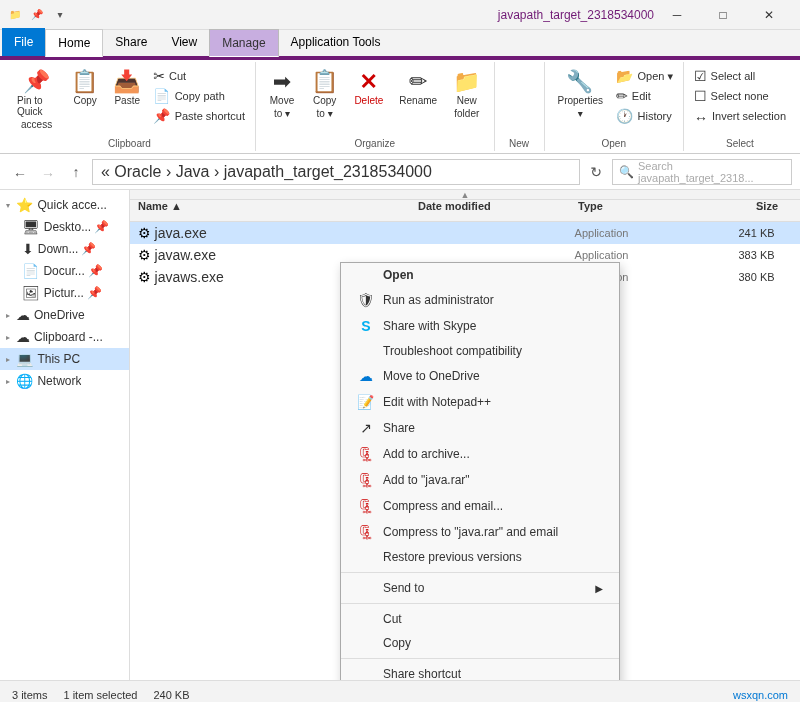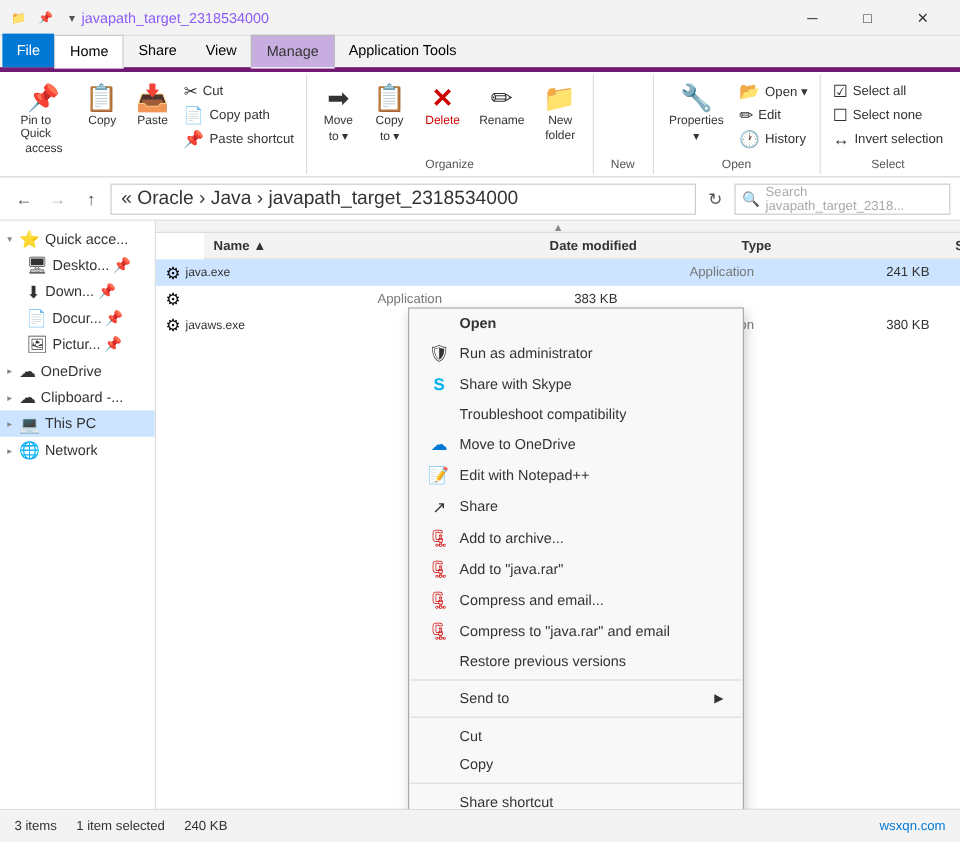--- a/index.html
+++ b/index.html
@@ -2,21 +2,21 @@
 <html><head>
   <meta charset="utf-8">
   <style>
     * { margin: 0; padding: 0; box-sizing: border-box; }
     body { font-family: 'Segoe UI', Arial, sans-serif; font-size: 12px; background: #fff; width: 800px; height: 702px; overflow: hidden; user-select: none; }
 
     
     .title-bar { background: #f3f3f3; height: 30px; display: flex; align-items: center; padding: 0 8px; border-bottom: 1px solid #ddd; }
     .title-bar-icons { display: flex; gap: 6px; align-items: center; }
     .tb-icon { width: 16px; height: 16px; display: flex; align-items: center; justify-content: center; color: #555; font-size: 10px; }
-    .title-bar-title { flex: 1; text-align: left; font-size: 12px; color: #8b5cf6; }
+    .title-bar-title { flex: 1; text-align: right; font-size: 12px; color: #701a75; }
     .title-bar-controls { display: flex; gap: 0; }
     .title-btn { width: 46px; height: 30px; display: flex; align-items: center; justify-content: center; font-size: 12px; color: #333; cursor: pointer; }
 
     
     .ribbon-tabs { background: #f3f3f3; display: flex; align-items: flex-end; padding: 0 2px; height: 30px; border-bottom: 4px solid #701a75; }
     .ribbon-tab { padding: 4px 12px; font-size: 12px; cursor: pointer; height: 28px; display: flex; align-items: center; }
     .ribbon-tab.file { background: #0078d4; color: #fff; }
     .ribbon-tab.active { background: #fff; border: 1px solid #ccc; border-bottom: 1px solid #fff; margin-bottom: -1px; }
     .ribbon-tab.manage { background: #c8aee0; color: #333; border: 1px solid #bbb; border-bottom: 1px solid #fff; margin-bottom: -1px; }
 
@@ -46,29 +46,29 @@
     
     .sidebar { width: 130px; border-right: 1px solid #ddd; overflow-y: auto; background: #fff; padding: 4px 0; }
     .sidebar-item { display: flex; align-items: center; padding: 3px 6px 3px 10px; cursor: pointer; font-size: 12px; color: #333; gap: 4px; white-space: nowrap; overflow: hidden; }
     .sidebar-item.selected { background: #cce4ff; }
     .sidebar-item .si-icon { font-size: 14px; }
     .sidebar-item .si-label { font-size: 12px; overflow: hidden; text-overflow: ellipsis; }
     .expand-arrow { font-size: 8px; color: #888; margin-left: -4px; margin-right: 2px; }
 
     
     .file-list-area { flex: 1; overflow-y: auto; position: relative; }
-    .file-list-header { display: flex; align-items: center; background: #f3f3f3; border-bottom: 1px solid #ddd; height: 22px; padding: 0 8px; position: sticky; top: 0; margin-left: 40px; }
+    .file-list-header { display: flex; align-items: flex-start; background: #f3f3f3; border-bottom: 1px solid #ddd; height: 22px; padding: 0 8px; position: sticky; top: 0; }
     .col-name { flex: 0 0 280px; font-size: 11px; font-weight: 600; color: #333; cursor: pointer; }
     .col-date { flex: 0 0 160px; font-size: 11px; font-weight: 600; color: #333; }
     .col-type { flex: 0 0 120px; font-size: 11px; font-weight: 600; color: #333; }
     .col-size { flex: 0 0 80px; font-size: 11px; font-weight: 600; color: #333; text-align: right; }
     .file-row { display: flex; align-items: center; padding: 2px 8px; cursor: pointer; height: 22px; }
     .file-row.selected { background: #cce4ff; }
     .file-row .f-icon { font-size: 14px; margin-right: 4px; }
-    .file-row .f-name { flex: 0 0 260px; font-size: 10px; color: #333; }
+    .file-row .f-name { flex: 0 0 260px; font-size: 14px; color: #333; }
     .file-row .f-date { flex: 0 0 160px; font-size: 11px; color: #333; }
     .file-row .f-type { flex: 0 0 120px; font-size: 11px; color: #777; }
     .file-row .f-size { flex: 0 0 80px; font-size: 11px; color: #333; text-align: right; }
 
     
     .status-bar { background: #f3f3f3; border-top: 1px solid #ddd; height: 28px; display: flex; align-items: center; padding: 0 12px; font-size: 11px; color: #333; gap: 16px; }
 
     
     .context-menu { position: absolute; left: 210px; top: 40px; width: 280px; background: #f8f8f8; border: 1px solid #aaa; box-shadow: 2px 4px 10px rgba(0,0,0,0.2); z-index: 100; }
     .ctx-item { padding: 5px 16px; font-size: 12px; color: #333; cursor: pointer; display: flex; align-items: center; gap: 8px; }
@@ -130,20 +130,21 @@
         <div class="ribbon-btn-small">
           <span class="icon-s">📄</span>
           <span>Copy path</span>
         </div>
         <div class="ribbon-btn-small">
           <span class="icon-s">📌</span>
           <span>Paste shortcut</span>
         </div>
       </div>
     </div>
+    <div class="ribbon-group-label">Clipboard</div>
   </div>
 
   <div class="ribbon-group">
     <div class="ribbon-group-content">
       <div class="ribbon-btn">
         <span class="icon">➡</span>
         <span>Move</span>
         <span>to ▾</span>
       </div>
       <div class="ribbon-btn">
@@ -293,20 +294,21 @@
     <div class="file-list-wrapper">
       <div class="file-row selected">
         <span class="f-icon">⚙</span>
         <span class="f-name">java.exe</span>
         <span class="f-date"></span>
         <span class="f-type">Application</span>
         <span class="f-size">241 KB</span>
       </div>
       <div class="file-row">
         <span class="f-icon">⚙</span>
+        <span class="f-name">javaw.exe</span>
         <span class="f-date"></span>
         <span class="f-type">Application</span>
         <span class="f-size">383 KB</span>
       </div>
       <div class="file-row">
         <span class="f-icon">⚙</span>
         <span class="f-name">javaws.exe</span>
         <span class="f-date"></span>
         <span class="f-type">Application</span>
         <span class="f-size">380 KB</span>

